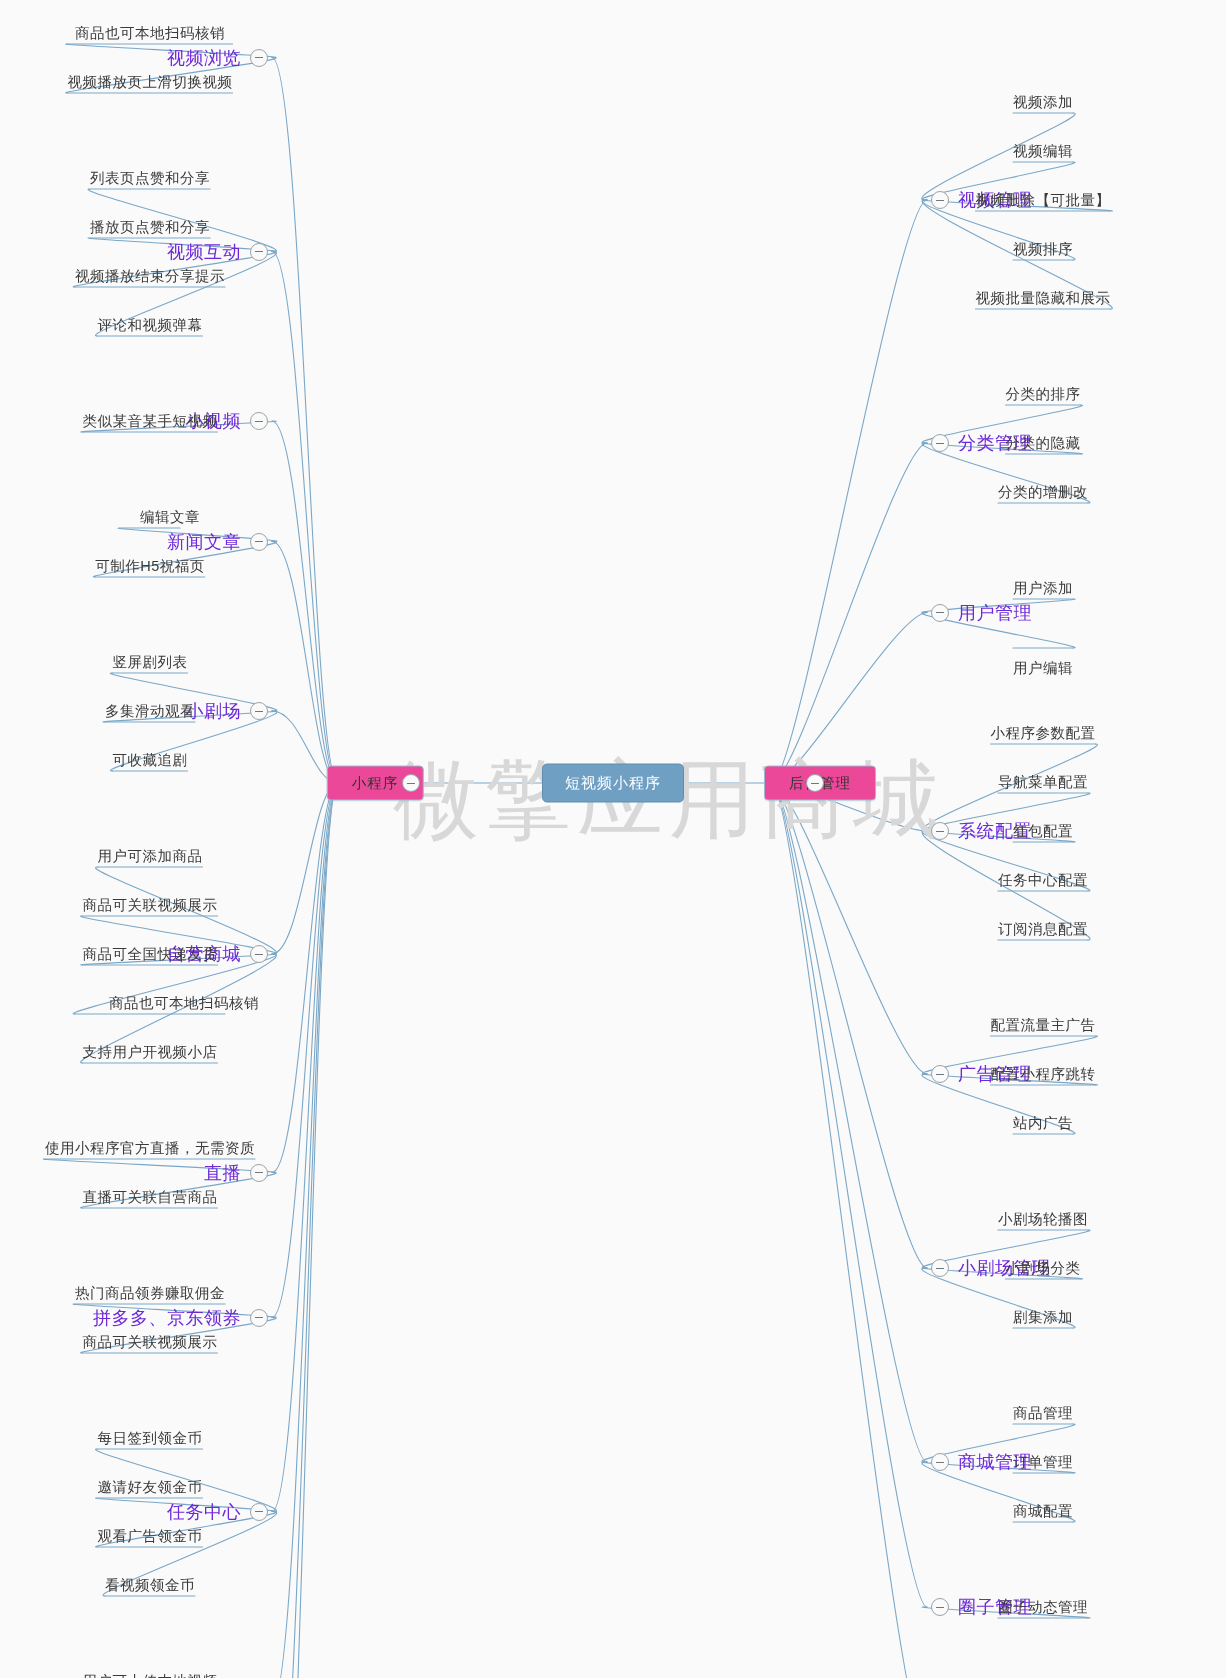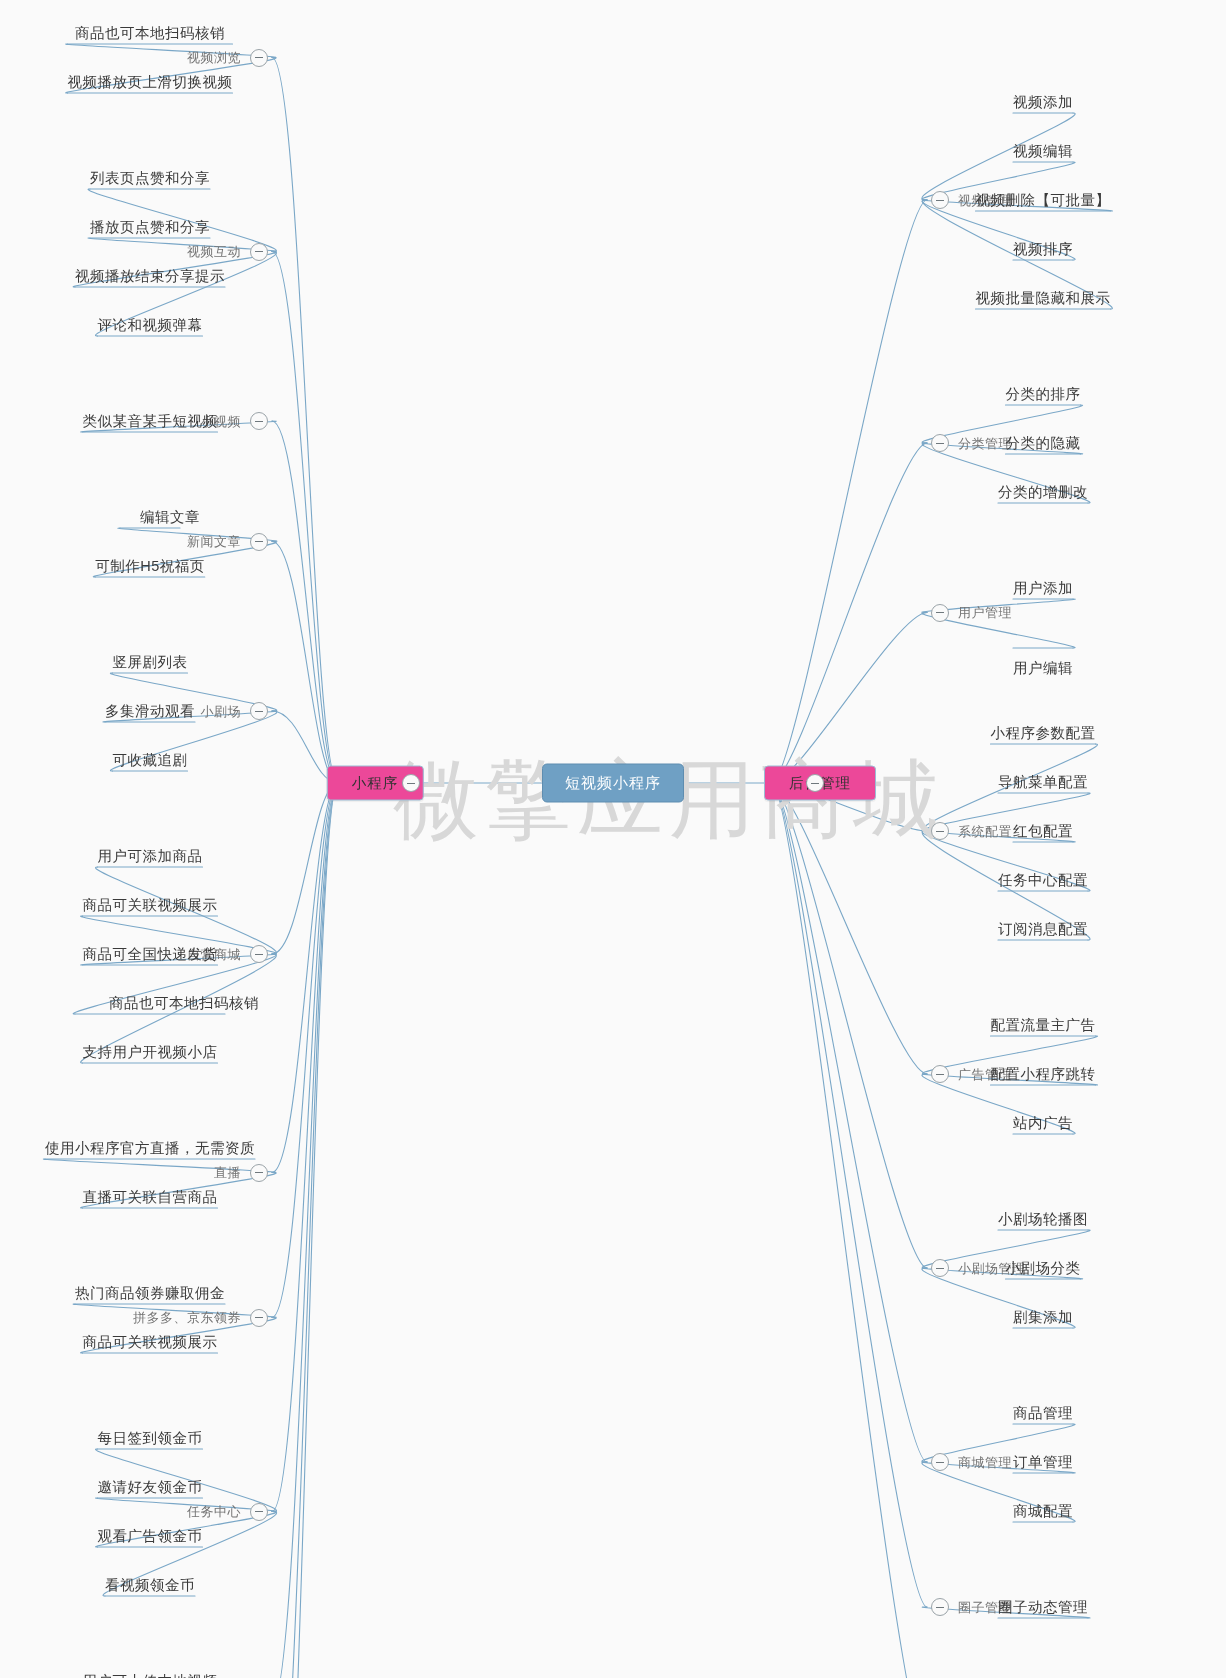--- a/index.html
+++ b/index.html
@@ -34,21 +34,21 @@
   
   .leaf{
     transform:translate(-50%,-50%);
     letter-spacing:0.5px;
   }
   
   .branch{
     display:flex;align-items:center;gap:9px;
     transform:translateY(-50%);
   }
-  .branch-label{font-size:13px;color:#737373;letter-spacing:0.5px;}
+  .branch-label{font-size:18px;color:#6d28d9;letter-spacing:0.5px;}
   .toggle{
     width:16px;height:16px;border-radius:50%;
     border:1px solid #9aa3a8;
     display:inline-flex;align-items:center;justify-content:center;
     background:#fafafa;flex:0 0 auto;
   }
   .toggle:after{
     content:"";display:block;width:8px;height:1px;background:#6f787d;
   }
   

